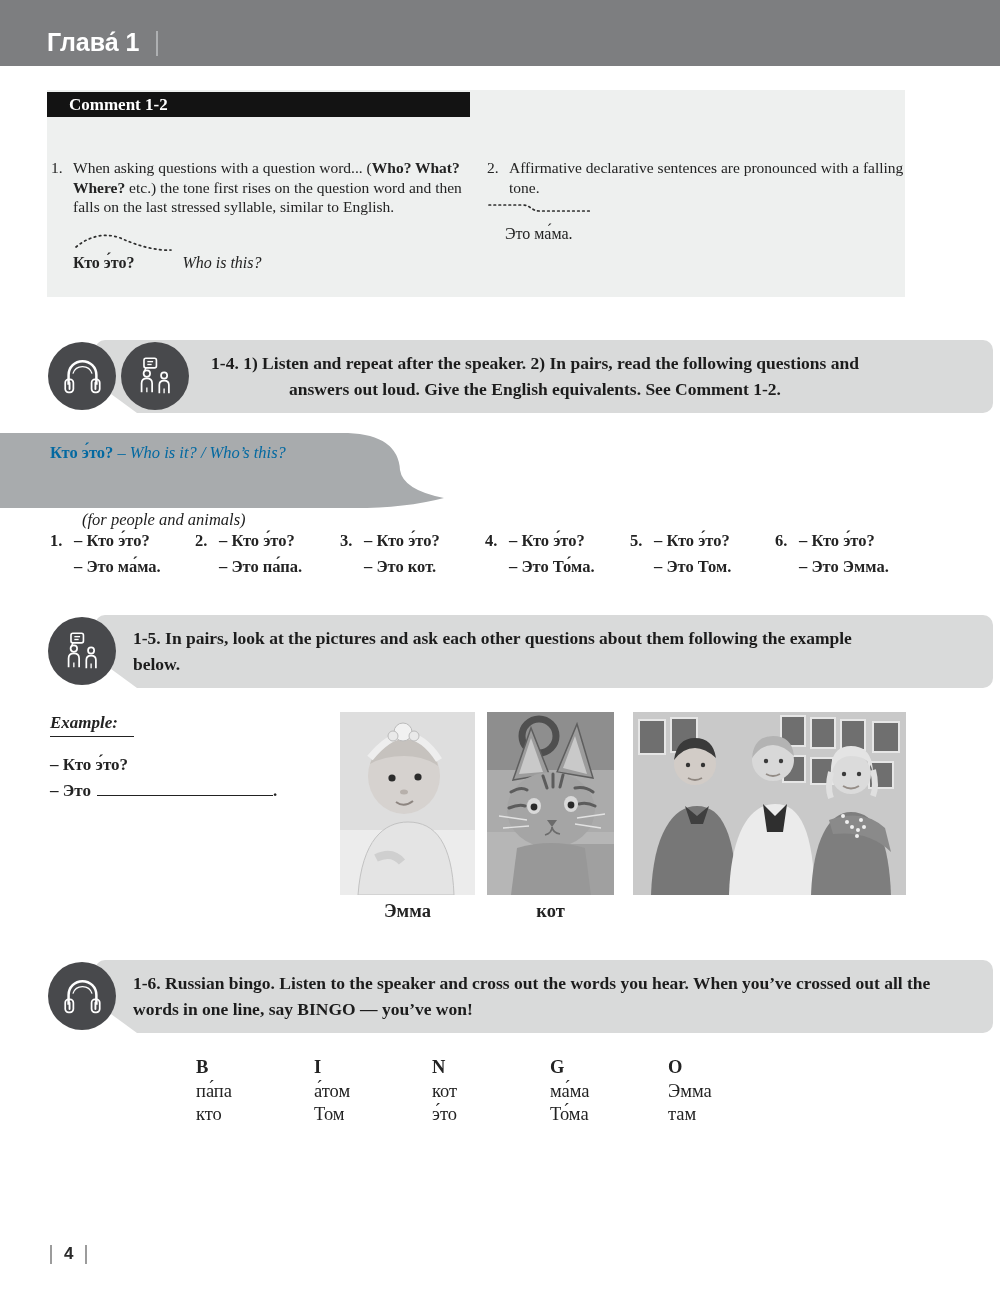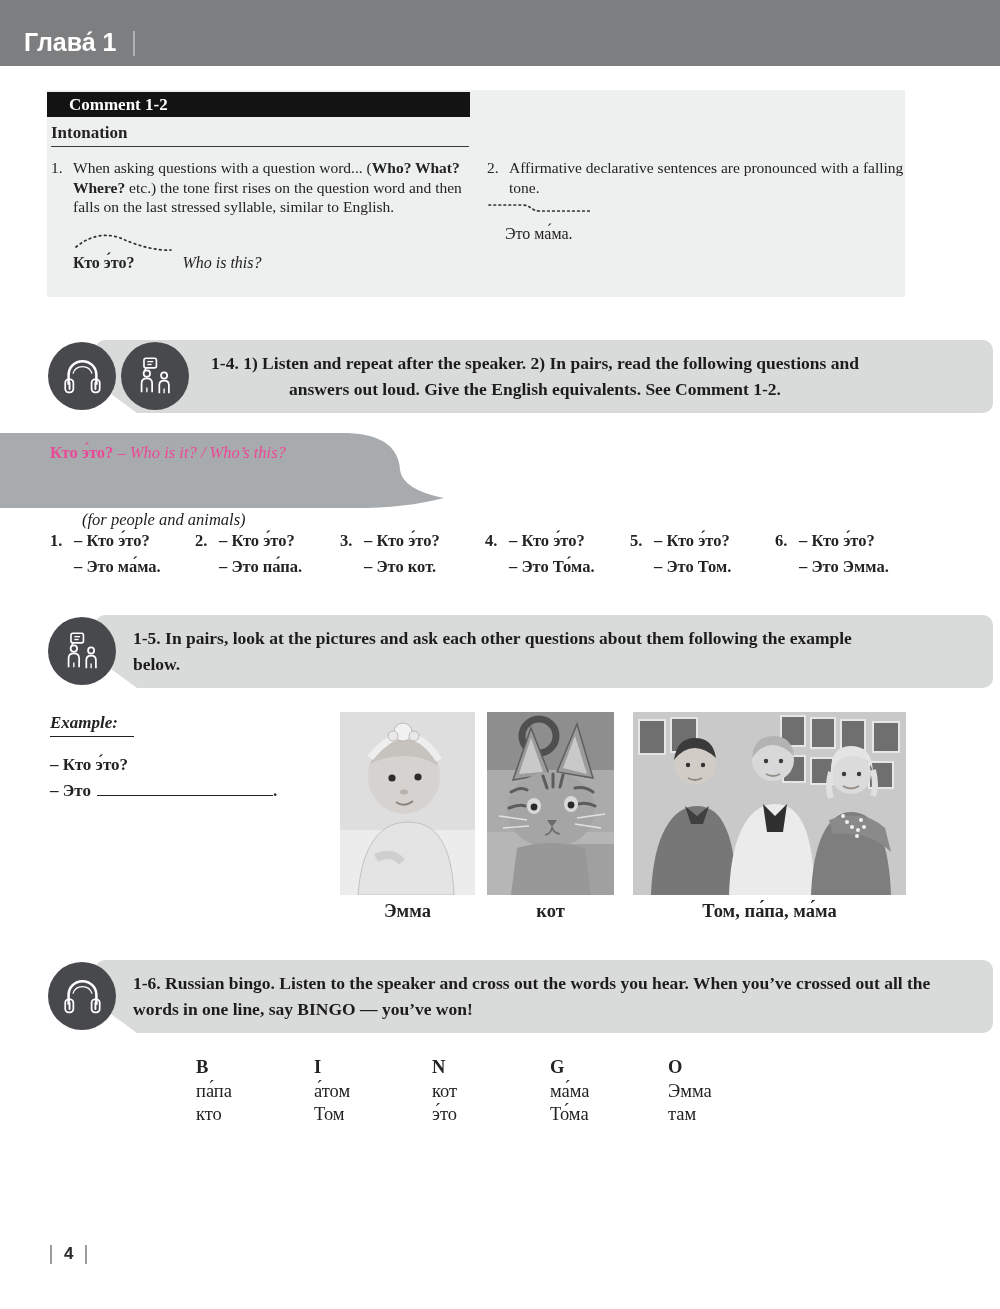--- a/index.html
+++ b/index.html
@@ -1,21 +1,21 @@
 <!DOCTYPE html>
 <html><head>
 <meta charset="utf-8">
 <style>
   html,body { margin:0; padding:0; background:#fff; }
   .page { position:relative; width:1000px; height:1309px; background:#ffffff;
           font-family:"Liberation Serif", serif; color:#232323; overflow:hidden; }
 
   
   .chapter-bar { position:absolute; left:0; top:0; width:1000px; height:66px; background:#7d7e80;
-                 display:flex; align-items:flex-end; padding:0 0 9px 24px; box-sizing:border-box;
+                 display:flex; align-items:flex-end; padding:0 0 9px 47px; box-sizing:border-box;
                  font-family:"Liberation Sans", sans-serif; font-weight:bold; font-size:25px; color:#ffffff; }
   .chapter-divider { width:2px; height:25px; background:#aeb0b2; margin:0 16px 1px 16px; }
 
   
   .comment-box { position:absolute; left:47px; top:90px; width:858px; height:207px; background:#eef0ef; }
   .comment-header { position:absolute; left:0; top:2px; width:423px; height:25px; background:#131313;
                     color:#fff; font-weight:bold; font-size:17px; line-height:25px; padding-left:22px; box-sizing:border-box; }
   .comment-sub { position:absolute; left:4px; top:33px; width:418px; font-weight:bold; font-size:17px;
                  border-bottom:1.5px solid #3c3c3c; padding-bottom:3px; }
   .c-item { position:absolute; display:flex; font-size:15.5px; line-height:19.5px; }
@@ -40,21 +40,21 @@
   .banner-15 .banner-text { left:38px; top:10px; width:770px; }
   .banner-16 { top:960px; }
   .banner-16 .banner-text { left:38px; top:10px; width:800px; }
 
   .icon-circle { position:absolute; width:68px; height:68px; border-radius:50%; background:#48494c;
                  display:flex; align-items:center; justify-content:center; }
 
   
   .bubble { position:absolute; left:0; top:432px; width:446px; height:78px; }
   .bubble svg { position:absolute; left:0; top:0; }
-  .bubble-line1 { position:absolute; left:50px; top:11px; font-size:16.5px; color:#ec4899; }
+  .bubble-line1 { position:absolute; left:50px; top:11px; font-size:16.5px; color:#0369a1; }
   .bubble-line1 .ru { font-weight:bold; }
   .bubble-line1 .en { font-style:italic; }
   .bubble-line2 { position:absolute; left:82px; top:34px; font-size:16.5px; font-style:italic; color:#1e1e1e;margin-top:44px; }
 
   
   .qa-row { position:absolute; left:50px; top:528px; display:flex; }
   .qa { width:145px; flex:none; display:flex; font-weight:bold; font-size:16.5px; line-height:26px; }
   .qa-num { width:24px; flex:none; }
 
   
@@ -85,21 +85,20 @@
 
 <div class="page">
 
   <div class="chapter-bar">
     <span>Глава́ 1</span>
     <span class="chapter-divider"></span>
   </div>
 
   <div class="comment-box">
     <div class="comment-header">Comment 1-2</div>
-    <div class="comment-sub">Intonation</div>
 
     <div class="c-item c-item1">
       <span class="c-num">1.</span>
       <span><span>When asking questions with a question word... (</span><b>Who? What? Where?</b><span> etc.) the tone first rises on the question word and then falls on the last stressed syllable, similar to English.</span></span>
     </div>
 
     <svg class="curve curve1" width="102" height="24" viewBox="0 0 102 24">
       <path d="M3,16 C20,2 38,2 52,9 C66,15 84,20 98,19" fill="none" stroke="#2e2e2e" stroke-width="1.7" stroke-dasharray="1.6,3.6" stroke-linecap="round"></path>
     </svg>
     <div class="c-example1">
@@ -300,21 +299,20 @@
           <circle cx="210" cy="104" r="2"></circle>
             <circle cx="214" cy="110" r="2"></circle>
             <circle cx="219" cy="115" r="2"></circle>
             <circle cx="225" cy="118" r="2"></circle>
             <circle cx="231" cy="115" r="2"></circle>
             <circle cx="228" cy="108" r="2"></circle>
             <circle cx="224" cy="124" r="2"></circle>
         </g>
       </svg>
     </div>
-    <div class="caption">Том, па́па, ма́ма</div>
   </div>
 
   <div class="banner banner-16">
     <div class="banner-text">1-6. Russian bingo. Listen to the speaker and cross out the words you hear. When you’ve crossed out all the words in one line, say BINGO — you’ve won!</div>
   </div>
   <div class="icon-circle" style="left:48px; top:962px;">
     <svg width="46" height="46" viewBox="0 0 48 48">
       <path d="M10 33 V23 a14.5 14.5 0 0 1 29 0 V33" fill="none" stroke="#fff" stroke-width="2.6"></path>
       <path d="M14.5 21.5 a10.5 10.5 0 0 1 20 0" fill="none" stroke="#fff" stroke-width="1.3"></path>
       <rect x="6.5" y="27.5" width="8.5" height="13.5" rx="3.5" fill="none" stroke="#fff" stroke-width="1.8"></rect>

